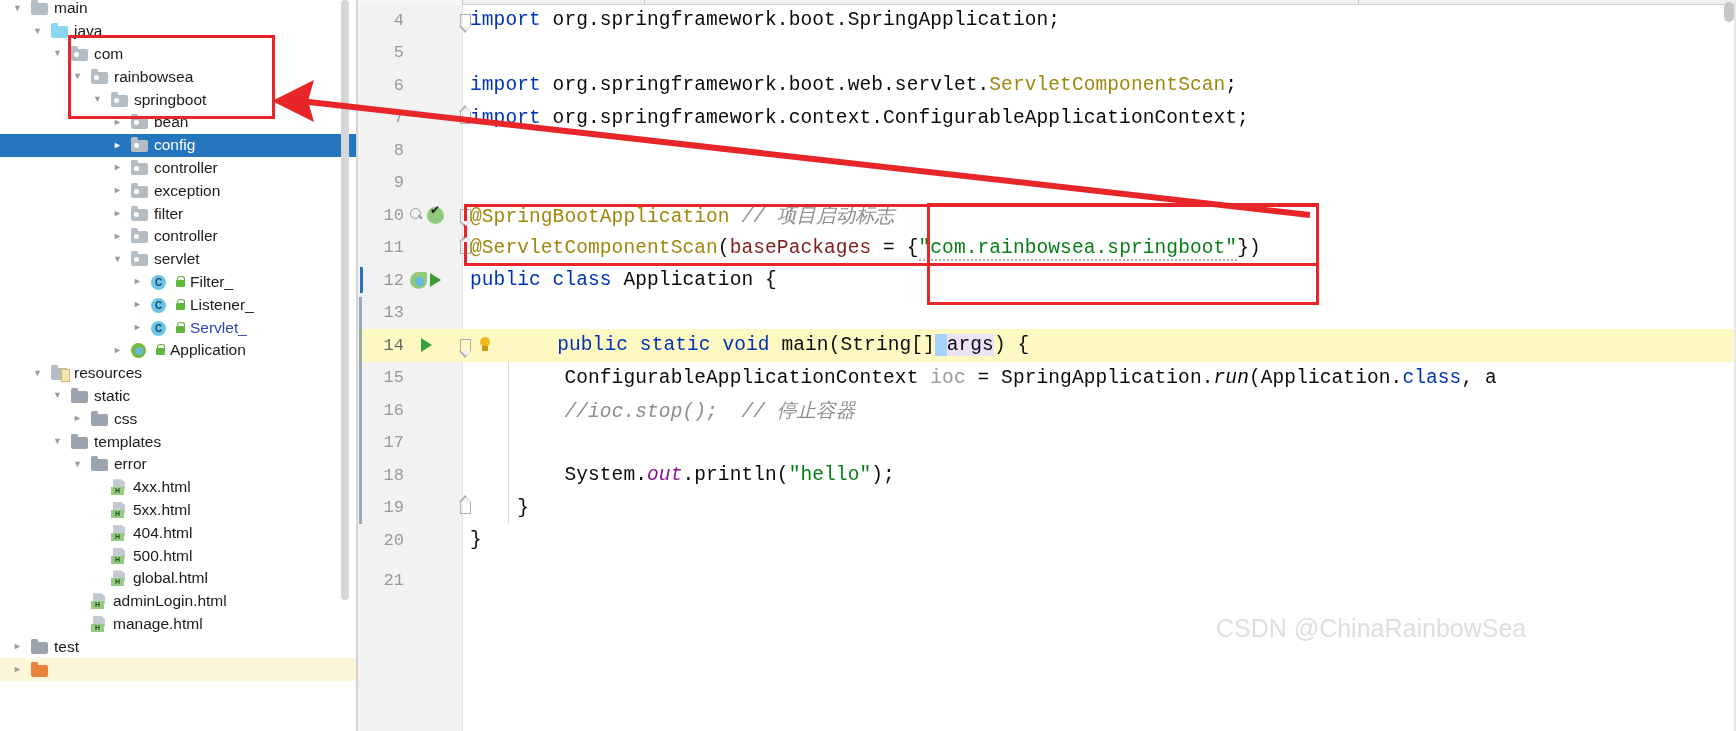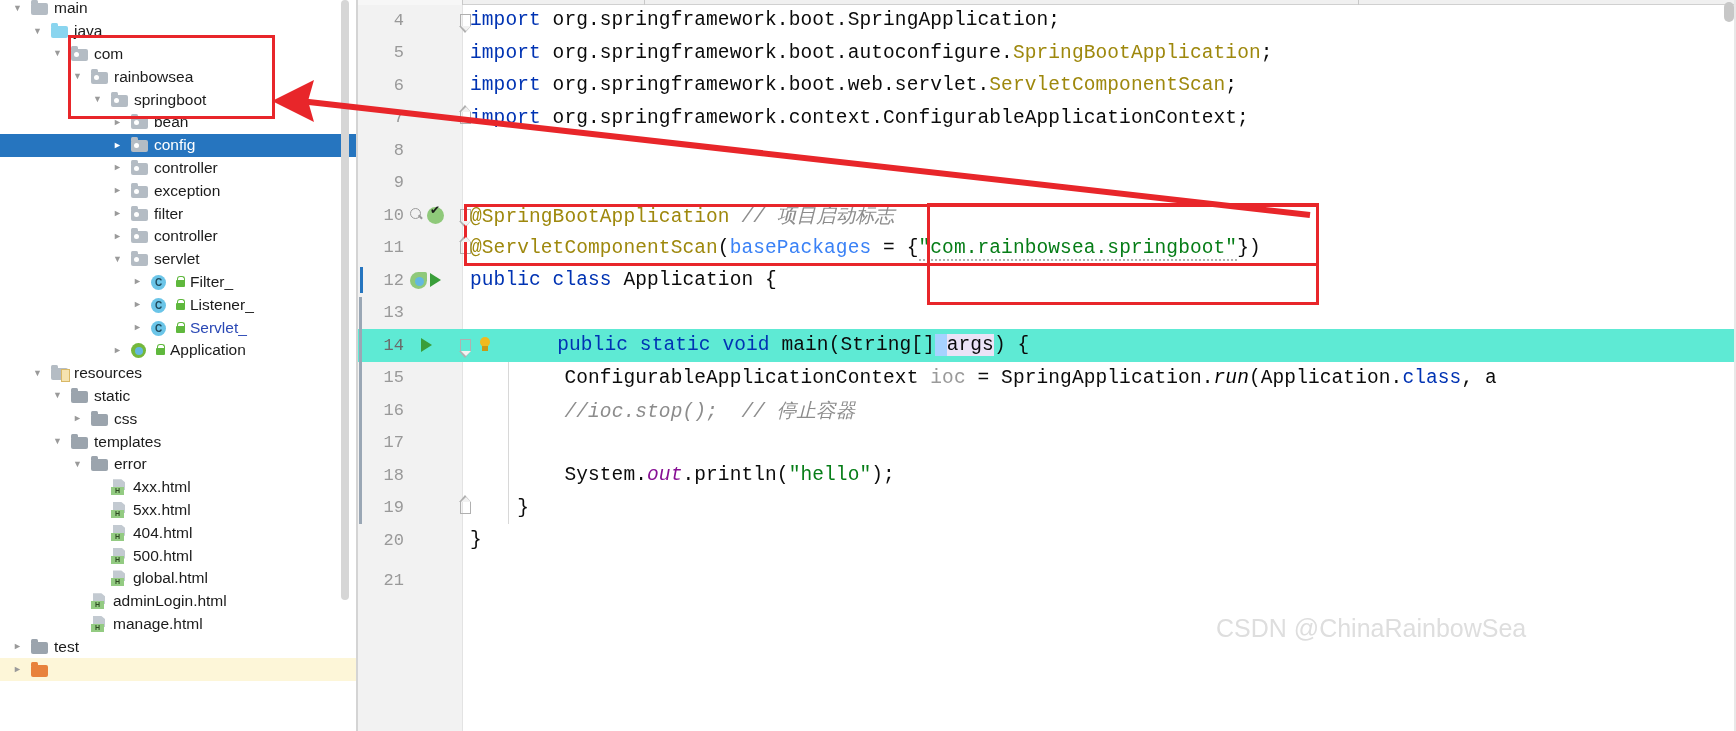--- a/index.html
+++ b/index.html
@@ -166,21 +166,21 @@
   }
   #gutter-edge {
     position: absolute; left: 104px; top: 5px;
     width: 1px; height: 726px; background: #e3e3e3;
   }
   .code-line {
     position: absolute;
     left: 0; width: 1378px; height: 32.5px;
     display: flex; align-items: center;
   }
-  .code-line.cur-line { background: #5eead4; }
+  .code-line.cur-line { background: #fef9c3; }
   .ln {
     position: absolute; left: 0; width: 46px;
     text-align: right;
     color: #999999; font-size: 17px;
     font-family: "Liberation Mono", monospace;
   }
   .code-line.cur-line .ln { color: #6a6a6a; }
   .gutter-icons {
     position: absolute; left: 52px; width: 50px;
     height: 26px; display: flex; align-items: center; gap: 3px;
@@ -655,21 +655,20 @@
           <span class="gutter-icons"></span>
           <span class="fold">
             <span class="fold-open"></span>
           </span>
           <span class="code-text"><span class="kw">import</span> org.springframework.boot.SpringApplication;</span>
         </div>
         <div class="code-line" style="top: 36.5px;">
           <span class="ln">5</span>
           <span class="gutter-icons"></span>
           <span class="fold"></span>
-          <span class="code-text"><span class="kw">import</span> org.springframework.boot.autoconfigure.<span class="ann">SpringBootApplication</span>;</span>
         </div>
         <div class="code-line" style="top: 69px;">
           <span class="ln">6</span>
           <span class="gutter-icons"></span>
           <span class="fold"></span>
           <span class="code-text"><span class="kw">import</span> org.springframework.boot.web.servlet.<span class="ann">ServletComponentScan</span>;</span>
         </div>
         <div class="code-line" style="top: 101.5px;">
           <span class="ln">7</span>
           <span class="gutter-icons"></span>
@@ -700,21 +699,21 @@
             <span class="fold-open"></span>
           </span>
           <span class="code-text"><span class="ann">@SpringBootApplication</span> <span class="cmt">// 项目启动标志</span></span>
         </div>
         <div class="code-line" style="top: 231.5px;">
           <span class="ln">11</span>
           <span class="gutter-icons"></span>
           <span class="fold">
             <span class="fold-close"></span>
           </span>
-          <span class="code-text"><span class="ann">@ServletComponentScan</span>(<span style="color:#3b82f6">basePackages</span> = {<span class="str squiggle">"com.rainbowsea.springboot"</span>})</span>
+          <span class="code-text"><span class="ann">@ServletComponentScan</span>(<span style="color:#7f1d1d">basePackages</span> = {<span class="str squiggle">"com.rainbowsea.springboot"</span>})</span>
         </div>
         <div class="code-line" style="top: 264px;">
           <span class="ln">12</span>
           <span class="gutter-icons">
             <span class="g-bean leaf"></span>
             <span class="g-run"></span>
           </span>
           <span class="fold"></span>
           <span class="code-text"><span class="kw">public class</span> Application {</span>
         </div>

